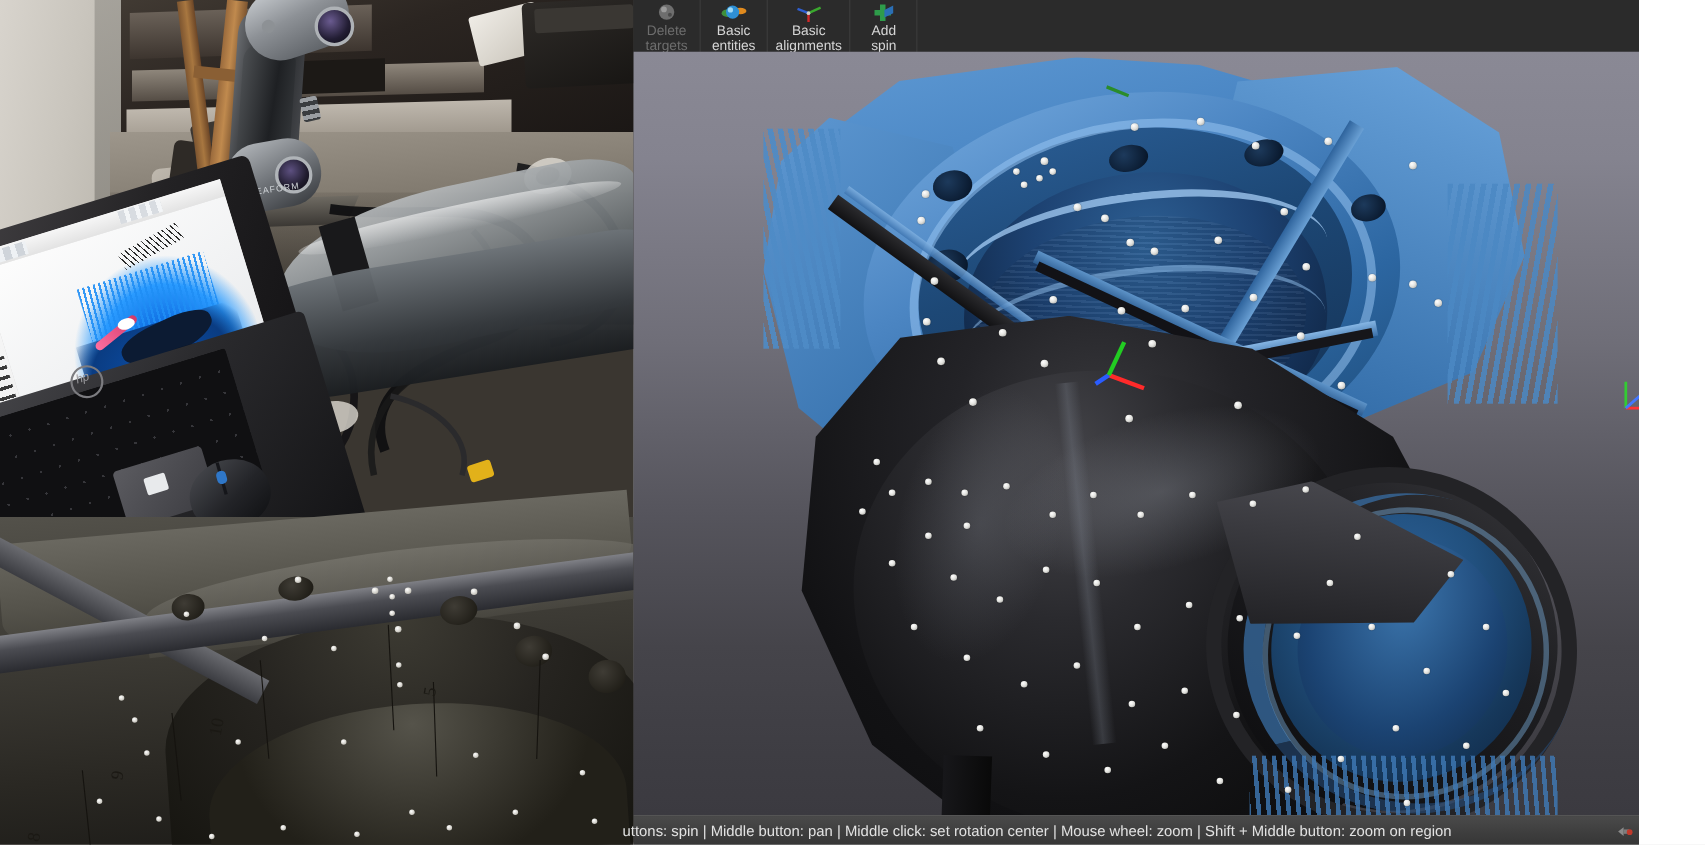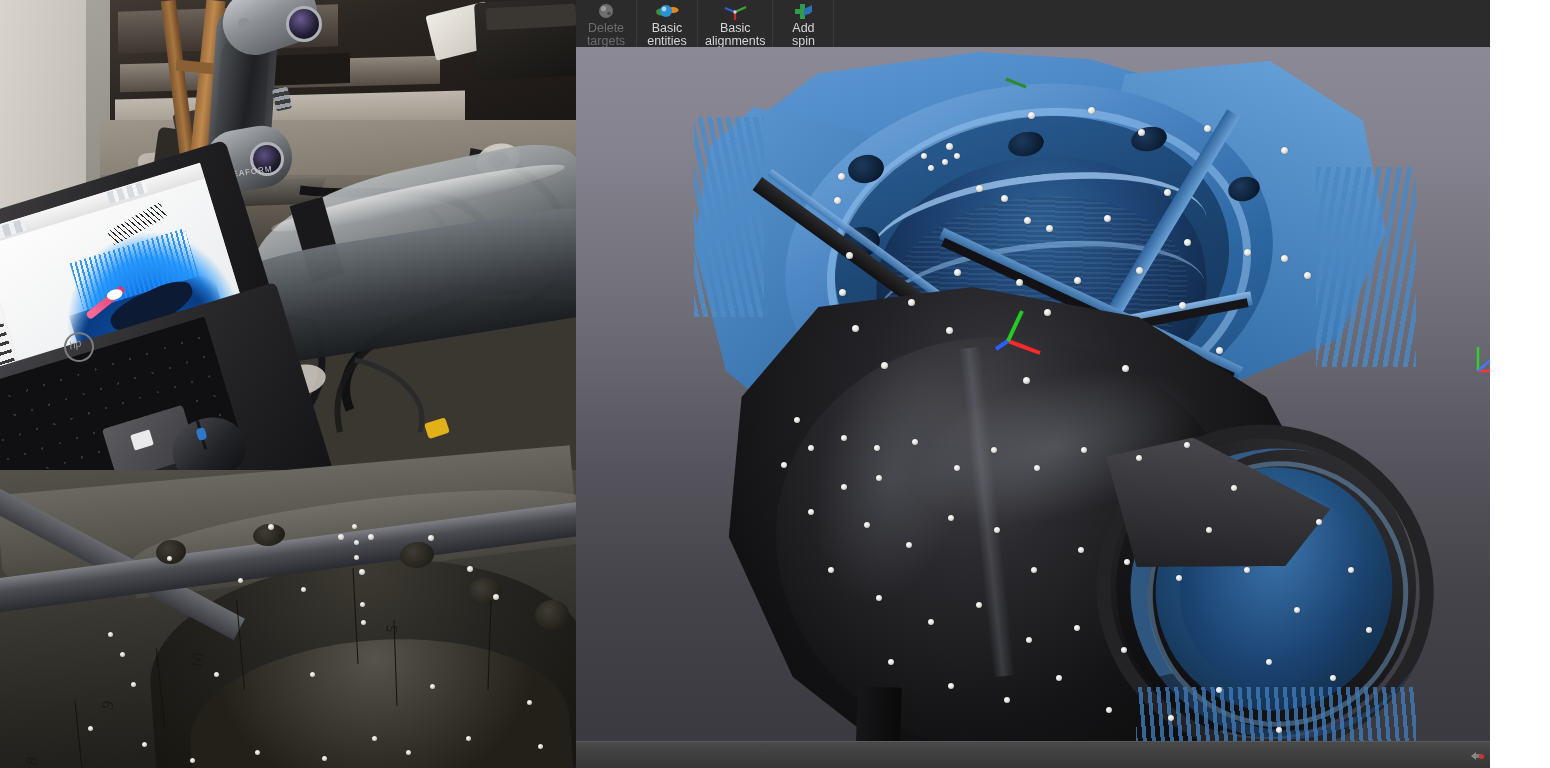--- a/index.html
+++ b/index.html
@@ -565,20 +565,21 @@
       </svg>
 
       <svg class="axis-gizmo" viewBox="0 0 44 36">
         <line x1="10" y1="28" x2="38" y2="28" stroke="#ff3333" stroke-width="2.5"></line>
         <line x1="10" y1="28" x2="10" y2="4" stroke="#33cc33" stroke-width="2.5"></line>
         <line x1="10" y1="28" x2="26" y2="14" stroke="#4477ff" stroke-width="2.5"></line>
       </svg>
     </div>
 
     <div class="statusbar">
+      <span class="sb-text">uttons: spin  |  Middle button: pan  |  Middle click: set rotation center  |  Mouse wheel: zoom  |  Shift + Middle button: zoom on region</span>
       <span class="sb-spacer"></span>
       <span class="sb-icon">
         <svg width="16" height="14" viewBox="0 0 16 14">
           <path d="M2 7 L7 3 L7 11 Z" fill="#8a8a8a"></path>
           <rect x="7" y="5" width="5" height="4" fill="#7d7d7d"></rect>
           <circle cx="12.5" cy="7.5" r="2.6" fill="#c0392b"></circle>
         </svg>
       </span>
     </div>
   </div>

